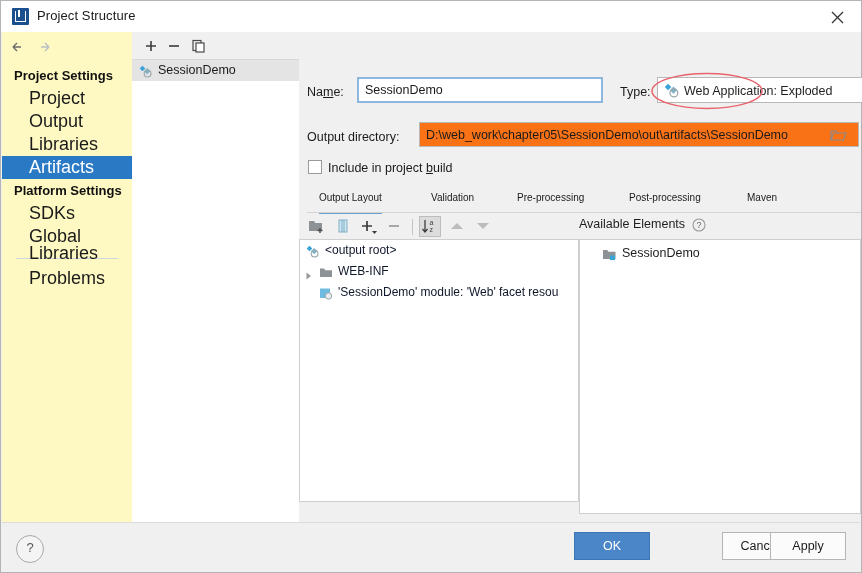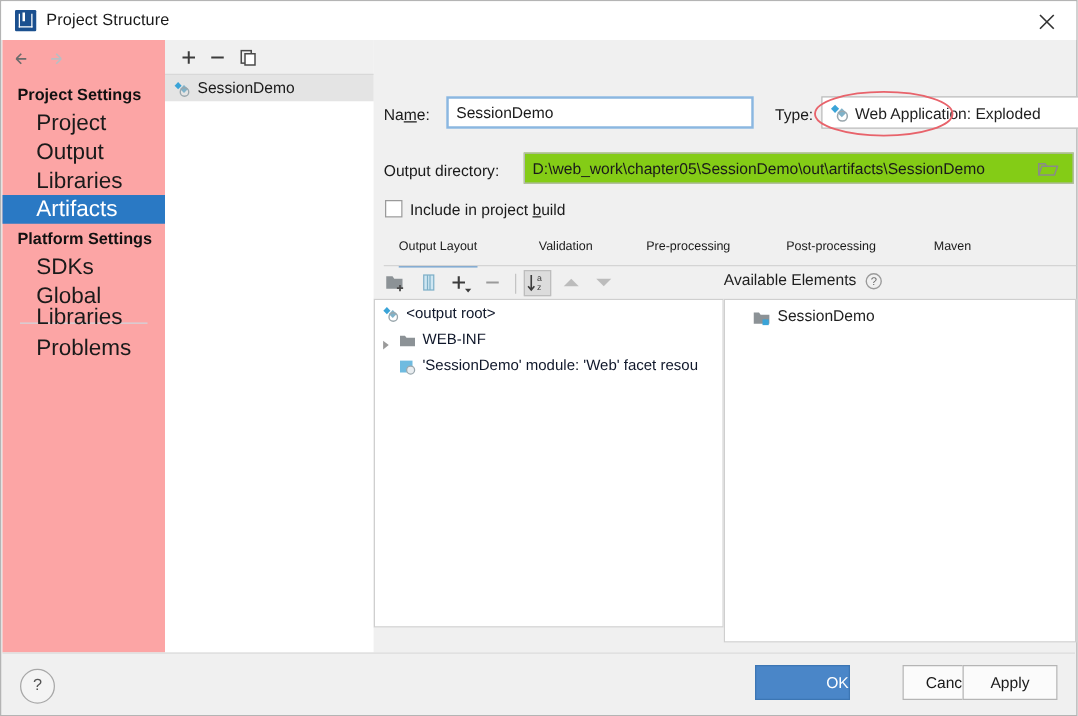--- a/index.html
+++ b/index.html
@@ -43,21 +43,21 @@
   }
   #close-btn{
     position:absolute;right:0;top:0;width:46px;height:30px;
     cursor:default;
   }
   #close-btn svg{position:absolute;left:16px;top:10px;}
 
   
   #sidebar{
     position:absolute;left:1px;top:31px;width:130px;height:490px;
-    background:#fca5a5;
+    background:#fef9c3;
     box-sizing:border-box;
   }
   #navbtns{position:absolute;left:0;top:0;width:100%;height:30px;}
   .navarrow{position:absolute;top:6px;width:22px;height:18px;cursor:default;}
   #nav-back{left:8px;}
   #nav-fwd{left:36px;}
   #sidebar-list{position:absolute;left:0;top:32px;width:100%;}
   .side-head{
     font-weight:bold;font-size:13px;color:#111;
     padding:3px 0 3px 12px;height:17px;line-height:17px;
@@ -117,21 +117,21 @@
   #type-select{
     position:absolute;left:358px;top:45px;width:252px;height:26px;
     background:#ffffff;border:1px solid #b8b8b8;box-sizing:border-box;
   }
   #type-select .ti{position:absolute;left:6px;top:5px;}
   #type-text{position:absolute;left:26px;top:5px;font-size:12.5px;line-height:16px;}
 
   #out-label{left:8px;top:98px;}
   #out-input{
     position:absolute;left:120px;top:90px;width:440px;height:25px;
-    background:#84cc16;border:1px solid #b8b8b8;box-sizing:border-box;
+    background:#f97316;border:1px solid #b8b8b8;box-sizing:border-box;
     font-family:"Liberation Sans", sans-serif;font-size:12.5px;color:#1a1a1a;
     padding:0 30px 0 6px;line-height:23px;
   }
   #out-browse{position:absolute;left:531px;top:97px;cursor:default;}
 
   #inc-check{
     position:absolute;left:9px;top:128px;width:14px;height:14px;
     background:#ffffff;border:1px solid #9a9a9a;box-sizing:border-box;cursor:default;
   }
   #inc-label{left:29px;top:129px;}
@@ -204,21 +204,21 @@
     position:absolute;left:14px;top:12px;width:26px;height:26px;
     border:1px solid #a8a8a8;border-radius:50%;background:#f4f4f4;
     font-size:13px;color:#555;text-align:center;line-height:24px;cursor:default;
   }
   .fbtn{
     position:absolute;top:9px;height:28px;width:76px;
     border:1px solid #b5b5b5;background:#fbfbfb;box-sizing:border-box;
     font-family:"Liberation Sans", sans-serif;font-size:12.5px;color:#1a1a1a;
     text-align:center;line-height:26px;cursor:default;
   }
-  #ok-btn{left:602px;background:#4a86c8;border-color:#3c76b4;color:#ffffff;text-align:right;}
+  #ok-btn{left:572px;background:#4a86c8;border-color:#3c76b4;color:#ffffff;}
   #cancel-btn{left:685px;margin-left:35px;}
   #apply-btn{left:768px;}
 
   
   #annot{
     position:absolute;left:350px;top:39px;width:116px;height:40px;
     pointer-events:none;
   }
 </style>
 </head>

